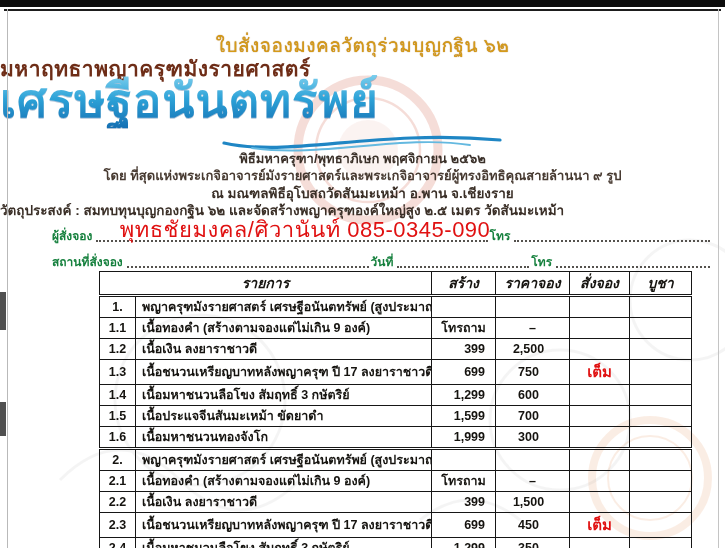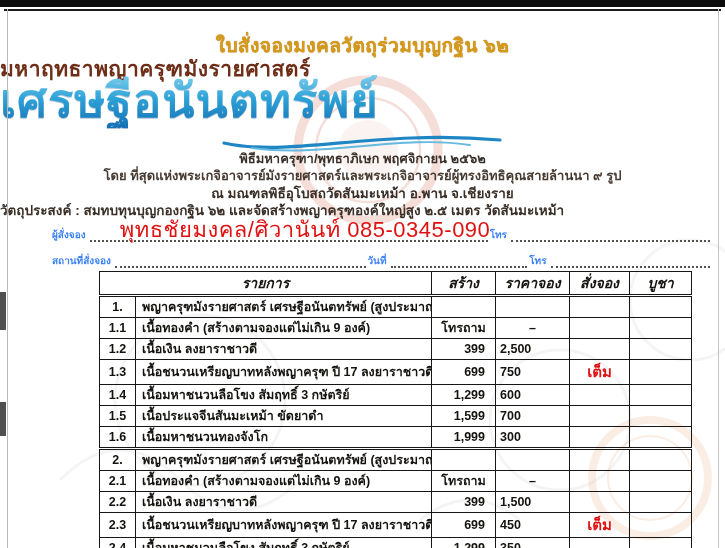--- a/index.html
+++ b/index.html
@@ -12,55 +12,55 @@
   .page-border-top{position:absolute;left:4px;top:9px;width:717px;height:0;border-top:2px solid #1d1d1d;z-index:3}
   .page-border-left{position:absolute;left:7px;top:9px;height:539px;border-left:1px solid #b9b9b9;z-index:3}
   .page-border-right{position:absolute;right:6px;top:9px;height:539px;border-left:1px solid #c4c4c4;z-index:3}
   .edge-smudge{position:absolute;left:0;width:6px;background:#151515;opacity:.75;z-index:4}
 
   .wm{position:absolute;z-index:0;pointer-events:none}
 
   .content{position:absolute;left:0;top:0;width:725px;height:548px;z-index:2}
 
   .hline1{position:absolute;left:0;top:30px;width:725px;text-align:center;
-    font-size:19px;font-weight:bold;color:#d69b18;text-shadow:0 0 1px #9c6008;letter-spacing:.5px}
+    font-size:19px;font-weight:normal;color:#d69b18;text-shadow:0 0 1px #9c6008;letter-spacing:.5px}
   .hline2{position:absolute;left:0;top:52px;width:725px;text-align:left;
     font-size:21px;font-weight:bold;color:#6e2d17;letter-spacing:.5px}
   .main-title{position:absolute;left:0;top:74px;width:725px;
     font-size:47px;font-weight:bold;letter-spacing:1px;line-height:1.15;
     background:linear-gradient(180deg,#7fd0ee 0%,#2da3d8 45%,#1570b3 100%);
     -webkit-background-clip:text;background-clip:text;color:transparent;
     filter:drop-shadow(0 1px 0 rgba(20,80,140,.35))}
   .flourish{position:absolute;left:212px;top:131px;width:300px;height:26px}
   .hline4{position:absolute;left:0;top:148px;width:725px;text-align:center;
     font-size:13px;font-weight:bold;color:#3a3029}
   .hline5{position:absolute;left:0;top:165px;width:725px;text-align:center;
     font-size:13px;font-weight:bold;color:#473a31}
   .hline6{position:absolute;left:0;top:182px;width:725px;text-align:center;
     font-size:13.5px;font-weight:bold;color:#3a2f27}
   .hline7{position:absolute;left:0;top:199px;width:725px;
     font-size:13.5px;font-weight:bold;color:#3a2f27}
 
-  .form-line{position:absolute;display:flex;align-items:flex-end;
-    font-size:10px;font-weight:bold;color:#3b82f6}
+  .form-line{position:absolute;display:flex;
+    font-size:12px;font-weight:bold;color:#15803d}
   .form-line .lbl{white-space:nowrap;padding:0 2px 0 0}
   .dotfill{flex:1;border-bottom:2px dotted #55524e;height:14px;margin:0 2px}
   .orderer-value{position:absolute;left:105px;top:212px;width:400px;text-align:center;
     font-size:22px;font-weight:normal;color:#e01111;letter-spacing:.5px;white-space:nowrap}
 
   table.order{position:absolute;left:99px;top:271px;width:592px;border-collapse:collapse;
     table-layout:fixed;background:transparent}
   table.order th,table.order td{border:1.5px solid #161616;padding:0 4px;height:19px;
     font-size:12.5px;font-weight:bold;color:#15130f;overflow:hidden;white-space:nowrap}
   table.order th{font-style:italic;font-size:14px;height:22px;text-align:center}
   table.order td.no{text-align:center;padding:0 2px}
   table.order td.desc{text-align:left;padding-left:6px}
   table.order td.made{text-align:right;padding-right:10px}
   table.order td.made.center{text-align:center;padding-right:4px}
-  table.order td.price{text-align:left;padding-right:12px}
+  table.order td.price{text-align:center;padding-right:12px}
   table.order td.price.center{text-align:center;padding-right:4px}
   table.order td.order-col{text-align:center;color:#e01111;font-size:15px}
   table.order tr.section-row td{border-top:3px double #161616}
 </style>
 </head>
 <body>
 
 <div class="top-edge"></div>
 <div class="page-border-top"></div>
 <div class="page-border-left"></div>

